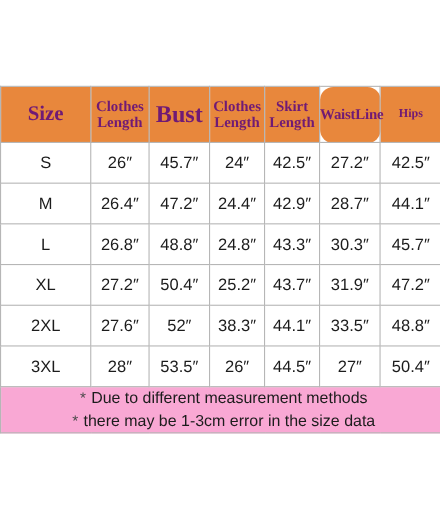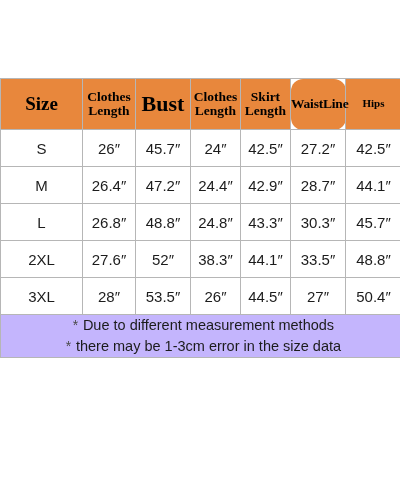--- a/index.html
+++ b/index.html
@@ -37,21 +37,21 @@
     margin: 0;
     border: 1px solid #b6b6b6;
     text-align: center;
     vertical-align: middle;
   }
 
   
   .hdr-row th {
     background: #E8873C;
     border: 1px solid #9c5a25;
-    color: #000000;
+    color: #701a75;
     font-family: "Liberation Serif", serif;
     font-weight: bold;
     height: 50px;
     line-height: 1.06;
   }
   .hdr-size  { font-size: 19px; }
   .hdr-bust  { font-size: 22px; }
   .hdr-two   { font-size: 13.5px; }
   .hdr-wide  { font-size: 13.5px; letter-spacing: -0.2px; border-radius: 12px; }
   .hdr-hips  { font-size: 11px; }
@@ -73,21 +73,21 @@
     background: #ffffff;
     color: #1c1c1c;
     font-family: "Liberation Sans", sans-serif;
     font-size: 15px;
     font-weight: 400;
   }
   .data-row td.size-cell { height: 36px; }
 
   
   .note-cell {
-    background: #c4b5fd;
+    background: #f9a8d4;
     border: 1px solid #b6b6b6;
     text-align: left;
     padding: 4px 0 5px 4px;
     height: 40px;
   }
   .note-line {
     display: block;
     font-family: "Liberation Sans", sans-serif;
     font-size: 14.5px;
     color: #1c1c1c;
@@ -160,20 +160,29 @@
       <tr class="data-row">
         <td class="size-cell">L</td>
         <td>26.8″</td>
         <td>48.8″</td>
         <td>24.8″</td>
         <td>43.3″</td>
         <td>30.3″</td>
         <td>45.7″</td>
       </tr>
       <tr class="data-row">
+        <td class="size-cell">XL</td>
+        <td>27.2″</td>
+        <td>50.4″</td>
+        <td>25.2″</td>
+        <td>43.7″</td>
+        <td>31.9″</td>
+        <td>47.2″</td>
+      </tr>
+      <tr class="data-row">
         <td class="size-cell">2XL</td>
         <td>27.6″</td>
         <td>52″</td>
         <td>38.3″</td>
         <td>44.1″</td>
         <td>33.5″</td>
         <td>48.8″</td>
       </tr>
       <tr class="data-row">
         <td class="size-cell">3XL</td>

